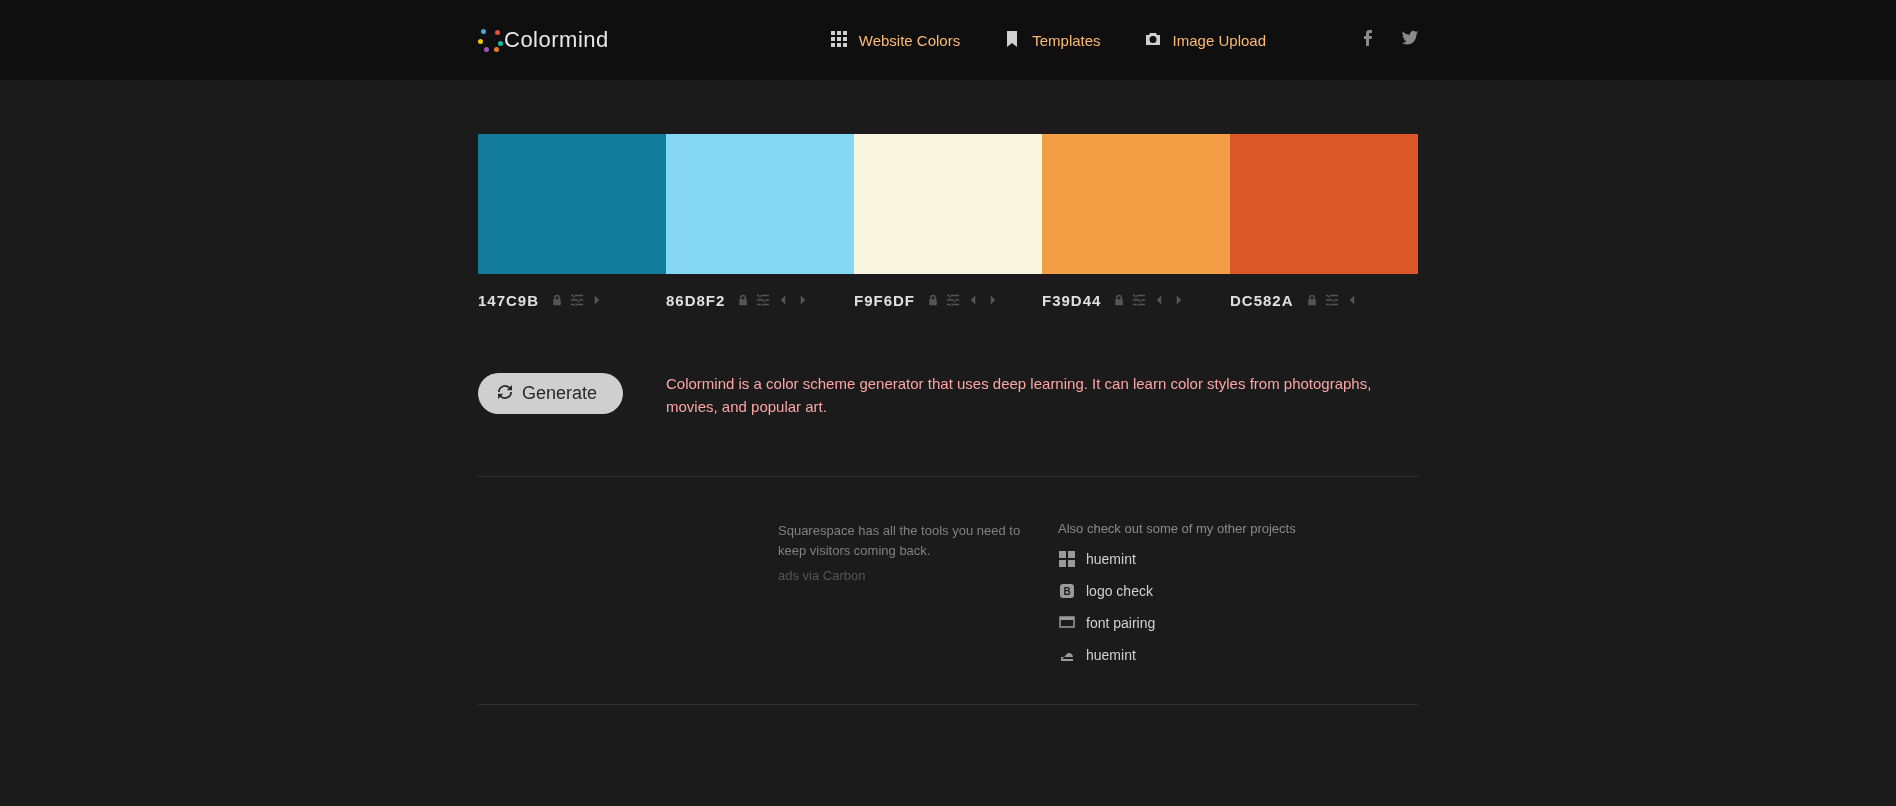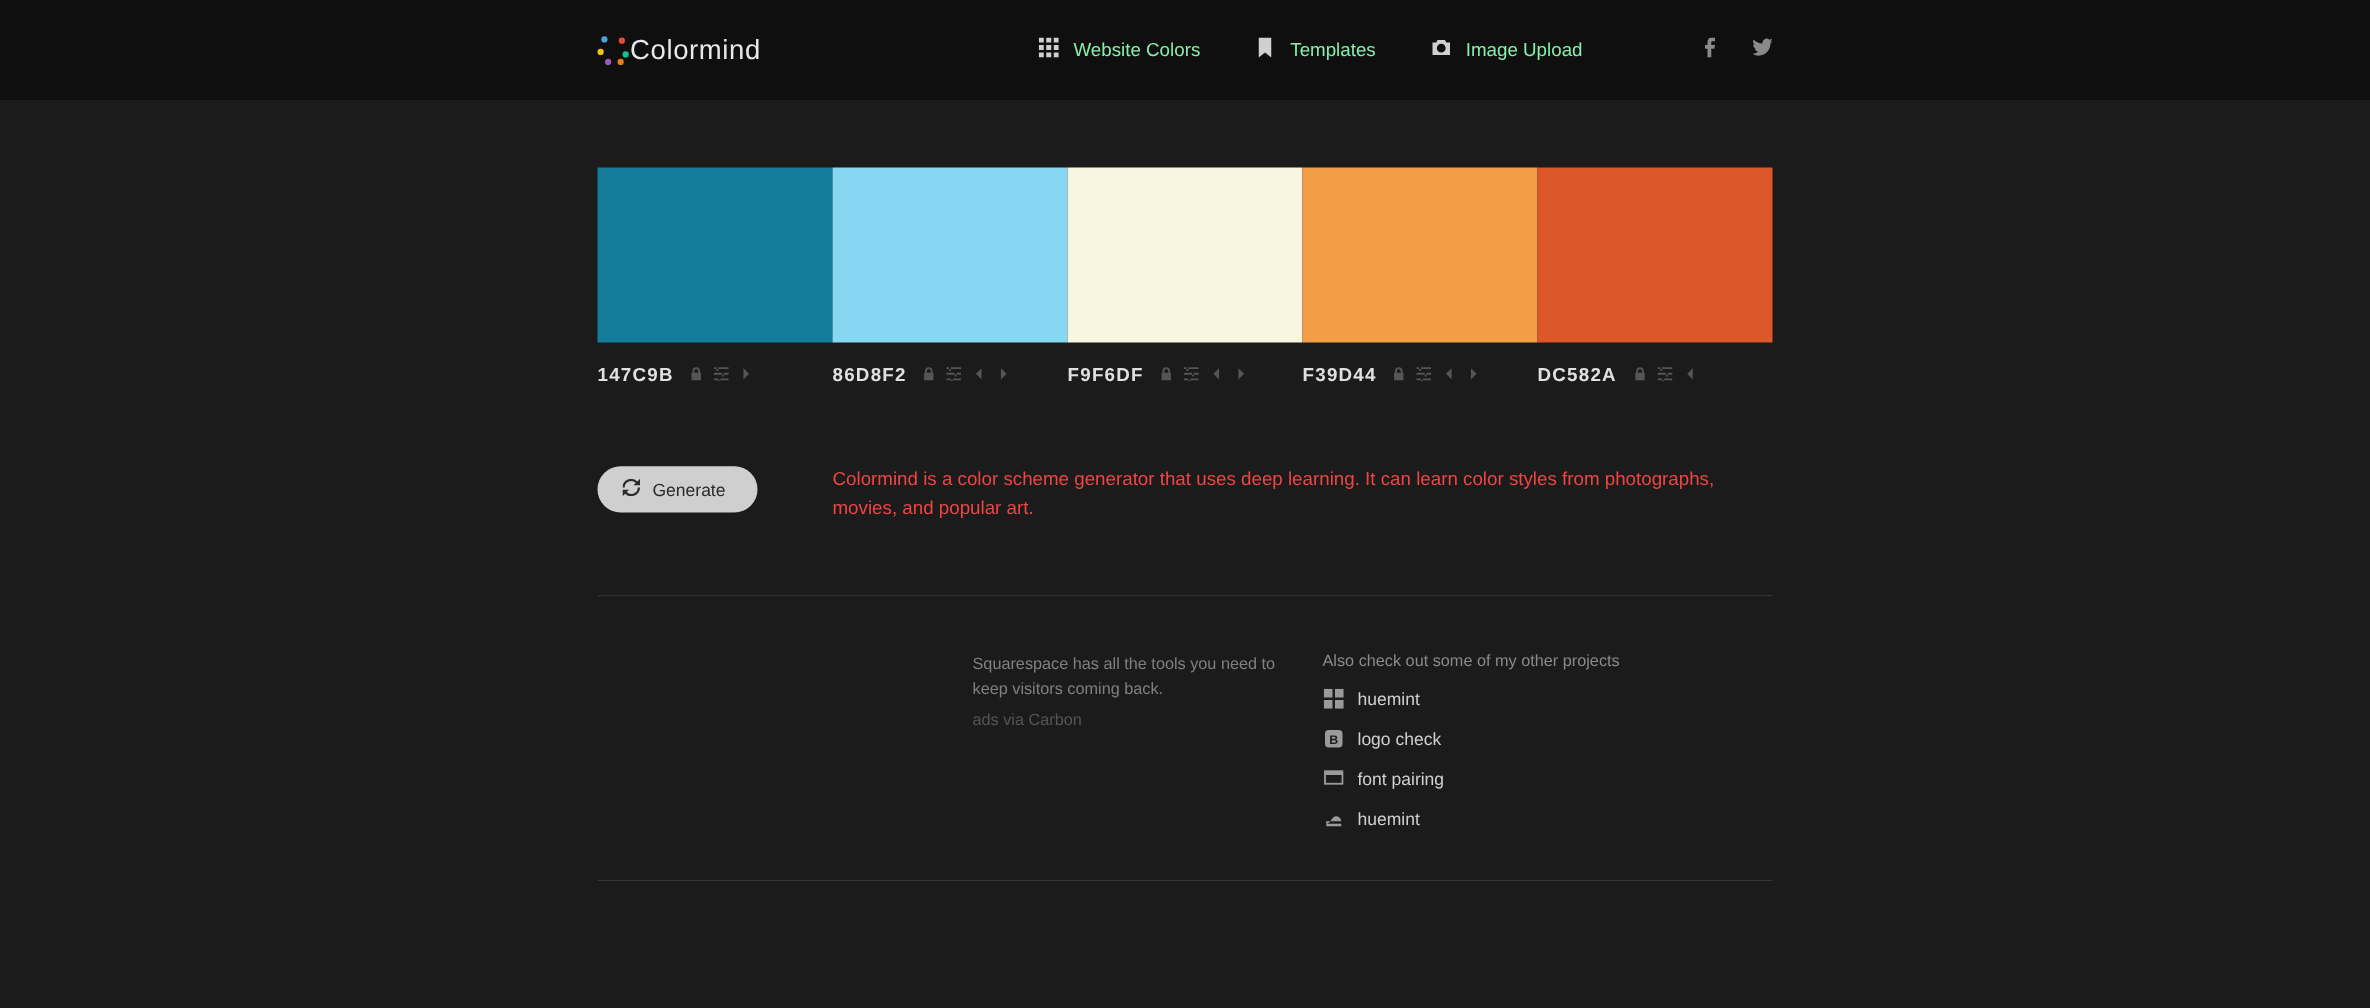--- a/index.html
+++ b/index.html
@@ -25,46 +25,46 @@
   }
   .brand { display:flex; align-items:center; gap:0; }
   .logo-dots {
     width:26px; height:26px; position:relative;
   }
   .logo-dots span {
     position:absolute; width:5px; height:5px; border-radius:50%;
   }
   .brand-title { font-size:22px; color:#e8e8e8; font-weight:300; letter-spacing:0.5px; }
   .nav { margin-left:auto; display:flex; align-items:center; gap:44px; }
-  .nav-item { display:flex; align-items:center; gap:12px; color:#86efac; font-size:15px; cursor:pointer; }
+  .nav-item { display:flex; align-items:center; gap:12px; color:#fdba74; font-size:15px; cursor:pointer; }
   .nav-item svg, .nav-item .icon { fill:#d0d0d0; width:16px; height:16px; }
   .social { margin-left:50px; display:flex; gap:26px; }
   .social svg { width:16px; height:16px; fill:#8a8a8a; cursor:pointer; }
 
   .container { width:940px; margin:0 auto; }
 
   .palette { display:flex; margin-top:54px; }
   .swatch { flex:1; height:140px; }
   .palette-labels { display:flex; margin-top:18px;font-weight:bold; }
   .label-cell { flex:1; display:flex; align-items:center; gap:10px; color:#e0e0e0; font-size:15px; }
   .label-cell .hex { letter-spacing:1px; }
   .label-cell .icons { display:flex; gap:8px; margin-left:2px; }
   .label-cell .icons svg { width:12px; height:12px; fill:#555; cursor:pointer; }
 
   .mid { display:flex; margin-top:64px; gap:0; }
   .gen-col { width:188px; flex:none; }
   .generate-btn {
     background:#cfcfcf; color:#2a2a2a;
     border:none; border-radius:24px;
     padding:10px 26px 10px 20px;
-    font-size:14px; display:flex; align-items:center; gap:10px;
+    font-size:18px; display:flex; align-items:center; gap:10px;
     cursor:pointer;
   }
   .generate-btn svg { width:14px; height:14px; fill:#2a2a2a; }
-  .desc-col { flex:1; padding-right:40px; color:#ef4444; font-size:15px; line-height:1.5; }
+  .desc-col { flex:1; padding-right:40px; color:#fca5a5; font-size:15px; line-height:1.5; }
   .desc-col2 { flex:1; color:#9b9b9b; font-size:15px; line-height:1.5; }
   .desc-col2 .strong { color:#ffffff; }
 
   .divider { height:1px; background:#333; margin-top:58px; }
 
   .lower { display:flex; margin-top:44px; padding-bottom:40px; }
   .ad-col { width:300px; flex:none; }
   .ad-text-col { width:280px; flex:none; color:#808080; font-size:13px; line-height:1.5; padding-right:30px; }
   .ad-text-col .sub { color:#555; margin-top:6px; font-size:13px; }
   .projects-col { flex:1; color:#8a8a8a; font-size:13px; }

